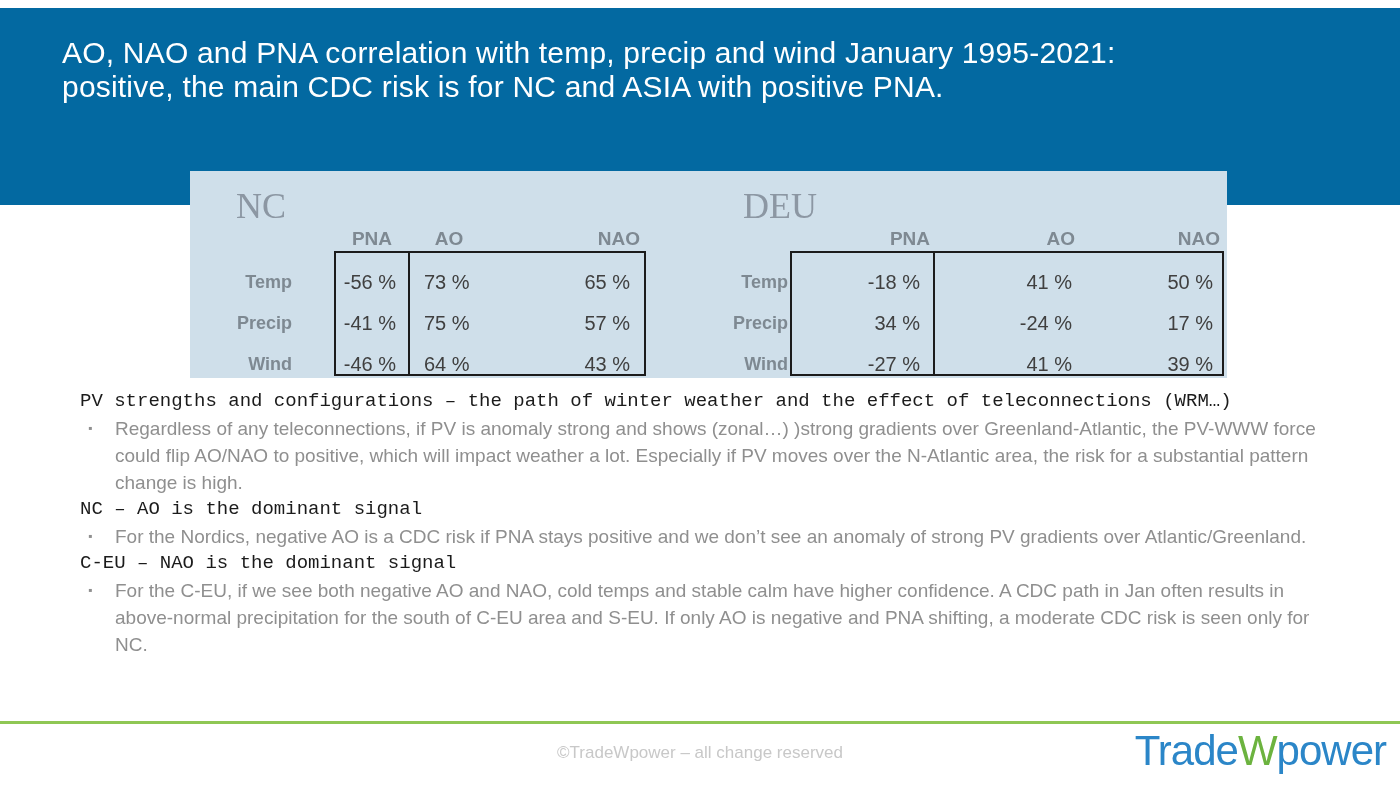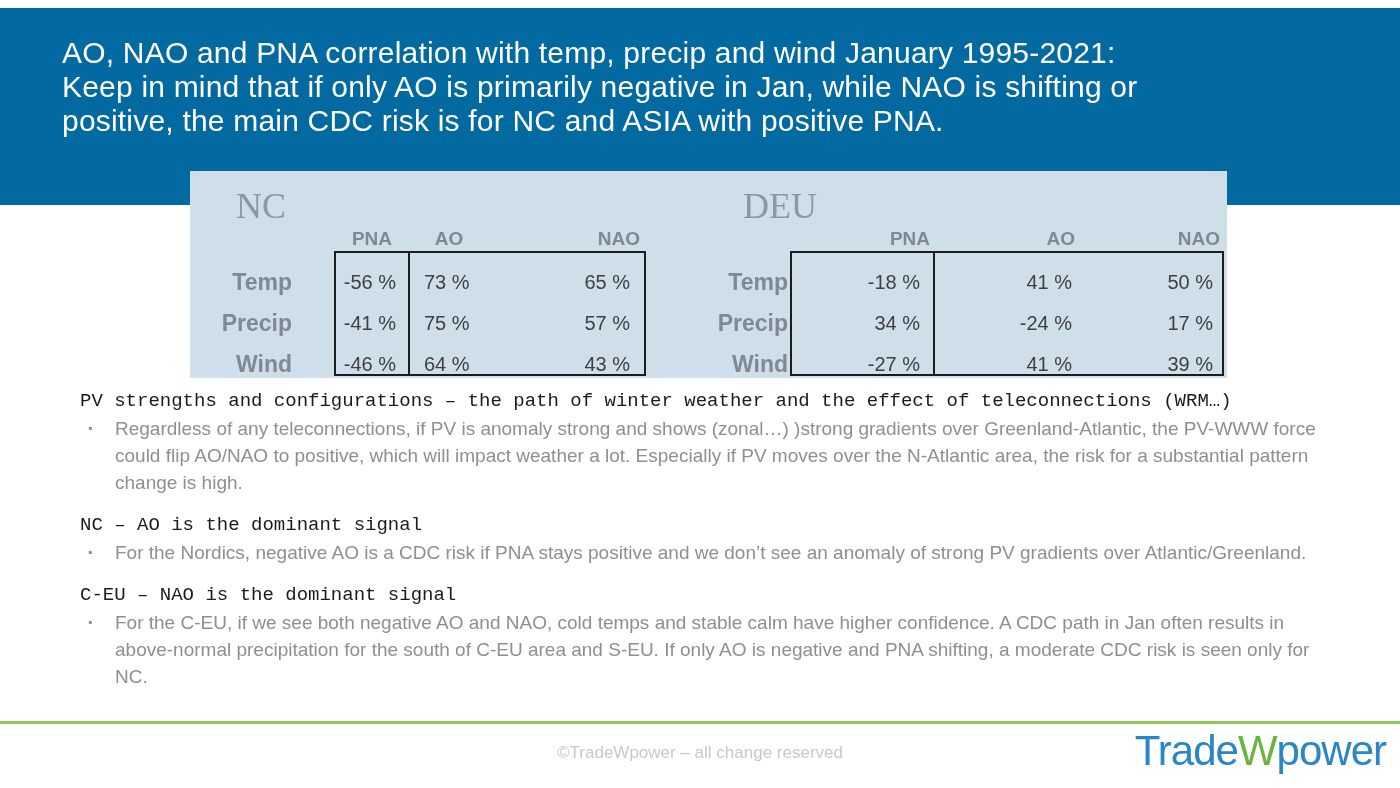--- a/index.html
+++ b/index.html
@@ -23,51 +23,50 @@
   .deu-h-pna { left:600px; width:140px; text-align:right; }
   .deu-h-ao  { left:745px; width:140px; text-align:right; }
   .deu-h-nao { left:890px; width:140px; text-align:right; }
   .box { position:absolute; top:80px; height:125px; border:2px solid #1c1c1c; }
   .nc-box-pna   { left:144px; width:76px; }
   .nc-box-aonao { left:220px; width:236px; border-left:none; }
   .deu-box-pna   { left:600px; width:145px; }
   .deu-box-aonao { left:745px; width:289px; border-left:none; }
   .cell { position:absolute; height:24px; line-height:24px; font-size:20px; color:#404040; }
   .row0 { top:99px; } .row1 { top:140px; } .row2 { top:181px; }
-  .rlabel { font-weight:bold; color:#7e8992; font-size:23px; text-align:right; }
+  .rlabel { font-weight:bold; color:#7e8992; font-size:18px; text-align:right; }
   .nc-rlabel { left:0; width:102px; }
   .nc-pna { left:146px; width:60px; text-align:right; }
   .nc-ao  { left:234px; width:100px; text-align:left; }
   .nc-nao { left:330px; width:110px; text-align:right; }
   .deu-rlabel { left:470px; width:128px; }
   .deu-pna { left:602px; width:128px; text-align:right; }
   .deu-ao  { left:760px; width:122px; text-align:right; }
   .deu-nao { left:900px; width:123px; text-align:right; }
   
   .bodytext { position:absolute; left:80px; top:388px; width:1252px; font-size:19px; }
-  .section + .section { margin-top:16px; }
+  .section + .section { }
   .heading { color:#1b1b1b; line-height:27px; font-weight:normal;font-family:Liberation Mono, monospace; }
   .bullet { display:flex; color:#8f8f8f; line-height:27px; }
   .bullet .marker { flex:none; width:35px; padding-left:8px; font-size:12px; }
   .bullet .btext { flex:1; max-width:1215px; }
   
   .footline { position:absolute; left:0; top:721px; width:1400px; height:3px; background:#8fc754; }
   .copyright { position:absolute; left:0; top:743px; width:1400px; text-align:center; font-size:17px; color:#c8c8c8; }
   .logo { position:absolute; right:14px; top:727px; font-size:42px; font-weight:normal; letter-spacing:-1px; color:#2b86c8; line-height:48px; }
   .logo .w { color:#6cb33f; }
 </style>
 </head>
 <body>
 
 <div class="slide">
 
   <div class="banner">
     <div class="banner-text">
       <div>AO, NAO and PNA correlation with temp, precip and wind January 1995-2021:</div>
-      <div>Keep in mind that if only AO is primarily negative in Jan, while NAO is shifting or</div>
       <div>positive, the main CDC risk is for NC and ASIA with positive PNA.</div>
     </div>
   </div>
 
   <div class="panel">
 
     <div class="region nc-region">NC</div>
     <div class="chead nc-h-pna">PNA</div>
     <div class="chead nc-h-ao">AO</div>
     <div class="chead nc-h-nao">NAO</div>

